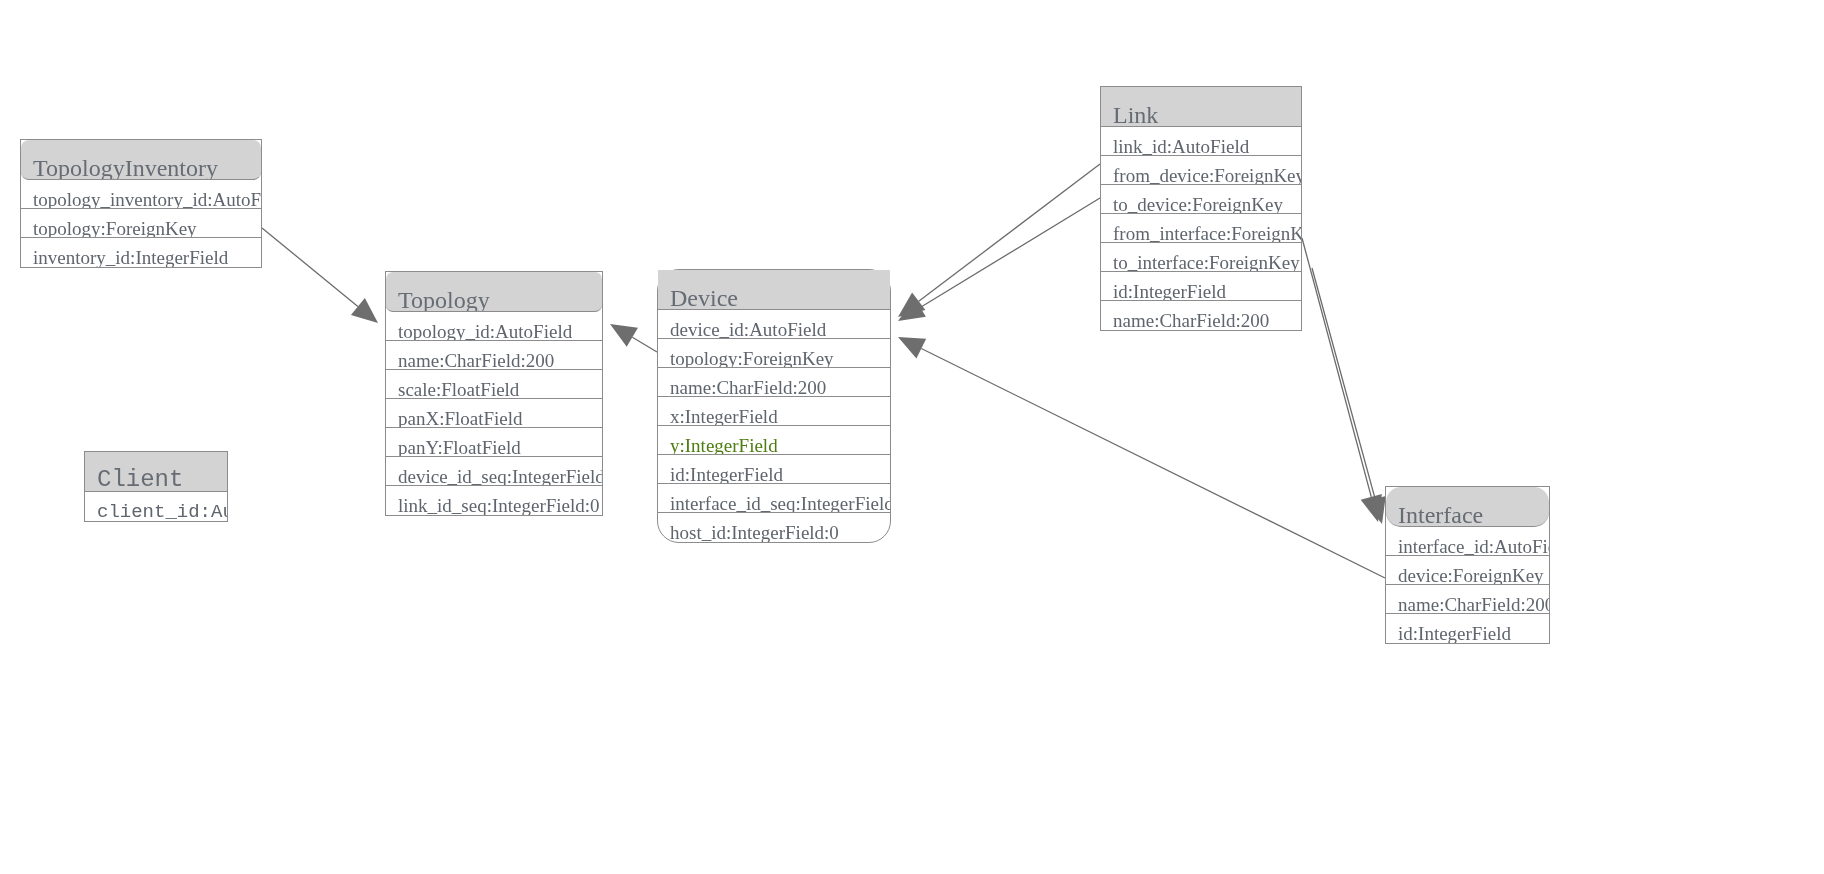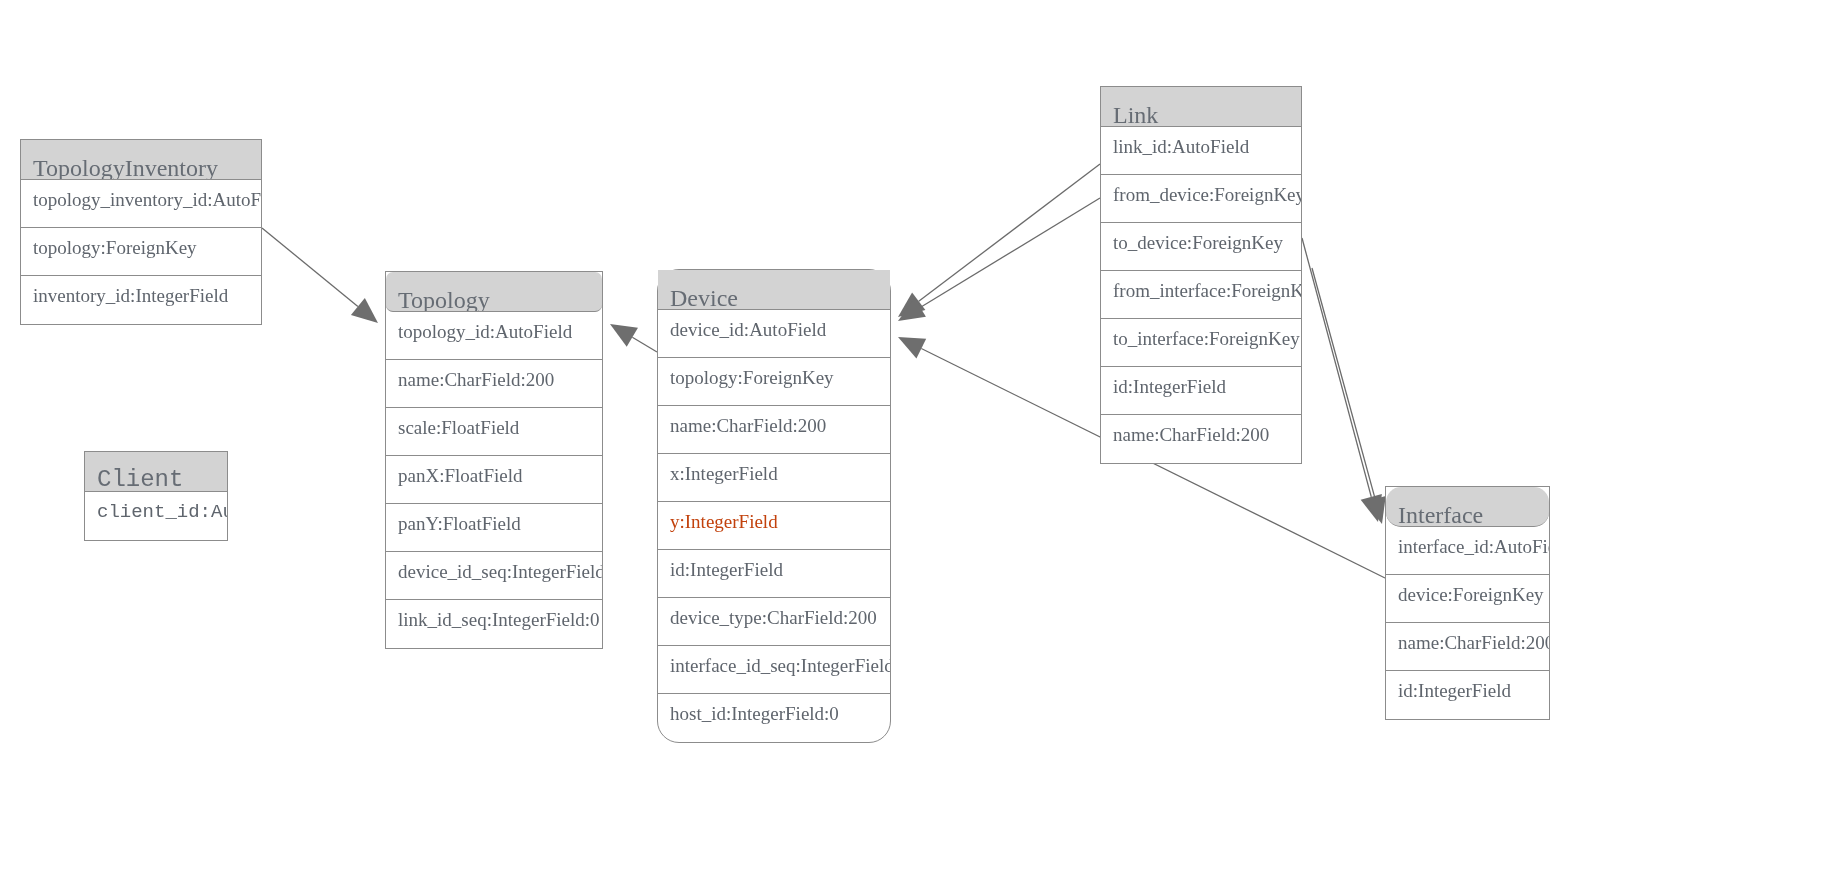--- a/index.html
+++ b/index.html
@@ -41,21 +41,21 @@
     white-space: nowrap;
     overflow: hidden;
   }
   .entity-rows {
     display: block;
   }
   .entity-row {
     color: #5f656d;
     font-size: 19px;
     line-height: 40px;
-    height: 48px;
+    height: 29px;
     padding: 0 10px 0 12px;
     box-sizing: border-box;
     border-bottom: 1px solid #8c8c8c;
     white-space: nowrap;
     overflow: hidden;
   }
   .entity-row:last-child {
     border-bottom: none;
   }
 </style>
@@ -90,21 +90,21 @@
         <polygon points="1382,524 1364.5318832907317,501.8219726163173 1385.7528568253736,496.0193626654387" fill="#6e6e6e"></polygon>
       </g>
       <g>
         <line x1="1385" y1="578" x2="921.302759664026" y2="348.53175580909704" stroke="#6b6b6b" stroke-width="1.3"></line>
         <polygon points="898,337 926.1815794294132,338.67289595123987 916.4239398986388,358.3906156669542" fill="#6e6e6e"></polygon>
       </g>
     </svg>
 
   <div id="entity-layer">
       <div class="entity" style="left: 20px; top: 139px; width: 242px; border-color: rgb(140, 140, 140);">
-        <div class="entity-title" style="background: rgb(211, 211, 211); border-bottom-color: rgb(140, 140, 140);">TopologyInventory</div>
+        <div class="entity-title" style="background: rgb(211, 211, 211); border-bottom-color: rgb(140, 140, 140); border-radius: 8px;">TopologyInventory</div>
         <div class="entity-rows">
           <div class="entity-row" style="color: rgb(95, 101, 109); border-bottom-color: rgb(140, 140, 140);">topology_inventory_id:AutoField</div>
           <div class="entity-row" style="color: rgb(95, 101, 109); border-bottom-color: rgb(140, 140, 140);">topology:ForeignKey</div>
           <div class="entity-row" style="color: rgb(95, 101, 109); border-bottom-color: rgb(140, 140, 140);">inventory_id:IntegerField</div>
         </div>
       </div>
       <div class="entity" style="left: 385px; top: 271px; width: 218px; border-color: rgb(140, 140, 140);">
         <div class="entity-title" style="background: rgb(211, 211, 211); border-bottom-color: rgb(140, 140, 140); border-radius: 7px;">Topology</div>
         <div class="entity-rows">
           <div class="entity-row" style="color: rgb(95, 101, 109); border-bottom-color: rgb(140, 140, 140);">topology_id:AutoField</div>
@@ -122,23 +122,22 @@
           <div class="entity-row" style="color: rgb(95, 101, 109); border-bottom-color: rgb(140, 140, 140);">client_id:AutoField</div>
         </div>
       </div>
       <div class="entity" style="left: 657px; top: 269px; width: 234px; border-color: rgb(140, 140, 140); border-radius: 22px;">
         <div class="entity-title" style="background: rgb(211, 211, 211); border-bottom-color: rgb(140, 140, 140);">Device</div>
         <div class="entity-rows">
           <div class="entity-row" style="color: rgb(95, 101, 109); border-bottom-color: rgb(140, 140, 140);">device_id:AutoField</div>
           <div class="entity-row" style="color: rgb(95, 101, 109); border-bottom-color: rgb(140, 140, 140);">topology:ForeignKey</div>
           <div class="entity-row" style="color: rgb(95, 101, 109); border-bottom-color: rgb(140, 140, 140);">name:CharField:200</div>
           <div class="entity-row" style="color: rgb(95, 101, 109); border-bottom-color: rgb(140, 140, 140);">x:IntegerField</div>
-          <div class="entity-row" style="color: #c2410c; border-bottom-color: rgb(140, 140, 140);">y:IntegerField</div>
+          <div class="entity-row" style="color: #4d7c0f; border-bottom-color: rgb(140, 140, 140);">y:IntegerField</div>
           <div class="entity-row" style="color: rgb(95, 101, 109); border-bottom-color: rgb(140, 140, 140);">id:IntegerField</div>
-          <div class="entity-row" style="color: rgb(95, 101, 109); border-bottom-color: rgb(140, 140, 140);">device_type:CharField:200</div>
           <div class="entity-row" style="color: rgb(95, 101, 109); border-bottom-color: rgb(140, 140, 140);">interface_id_seq:IntegerField:0</div>
           <div class="entity-row" style="color: rgb(95, 101, 109); border-bottom-color: rgb(140, 140, 140);">host_id:IntegerField:0</div>
         </div>
       </div>
       <div class="entity" style="left: 1100px; top: 86px; width: 202px; border-color: rgb(140, 140, 140);">
         <div class="entity-title" style="background: rgb(211, 211, 211); border-bottom-color: rgb(140, 140, 140);">Link</div>
         <div class="entity-rows">
           <div class="entity-row" style="color: rgb(95, 101, 109); border-bottom-color: rgb(140, 140, 140);">link_id:AutoField</div>
           <div class="entity-row" style="color: rgb(95, 101, 109); border-bottom-color: rgb(140, 140, 140);">from_device:ForeignKey</div>
           <div class="entity-row" style="color: rgb(95, 101, 109); border-bottom-color: rgb(140, 140, 140);">to_device:ForeignKey</div>

